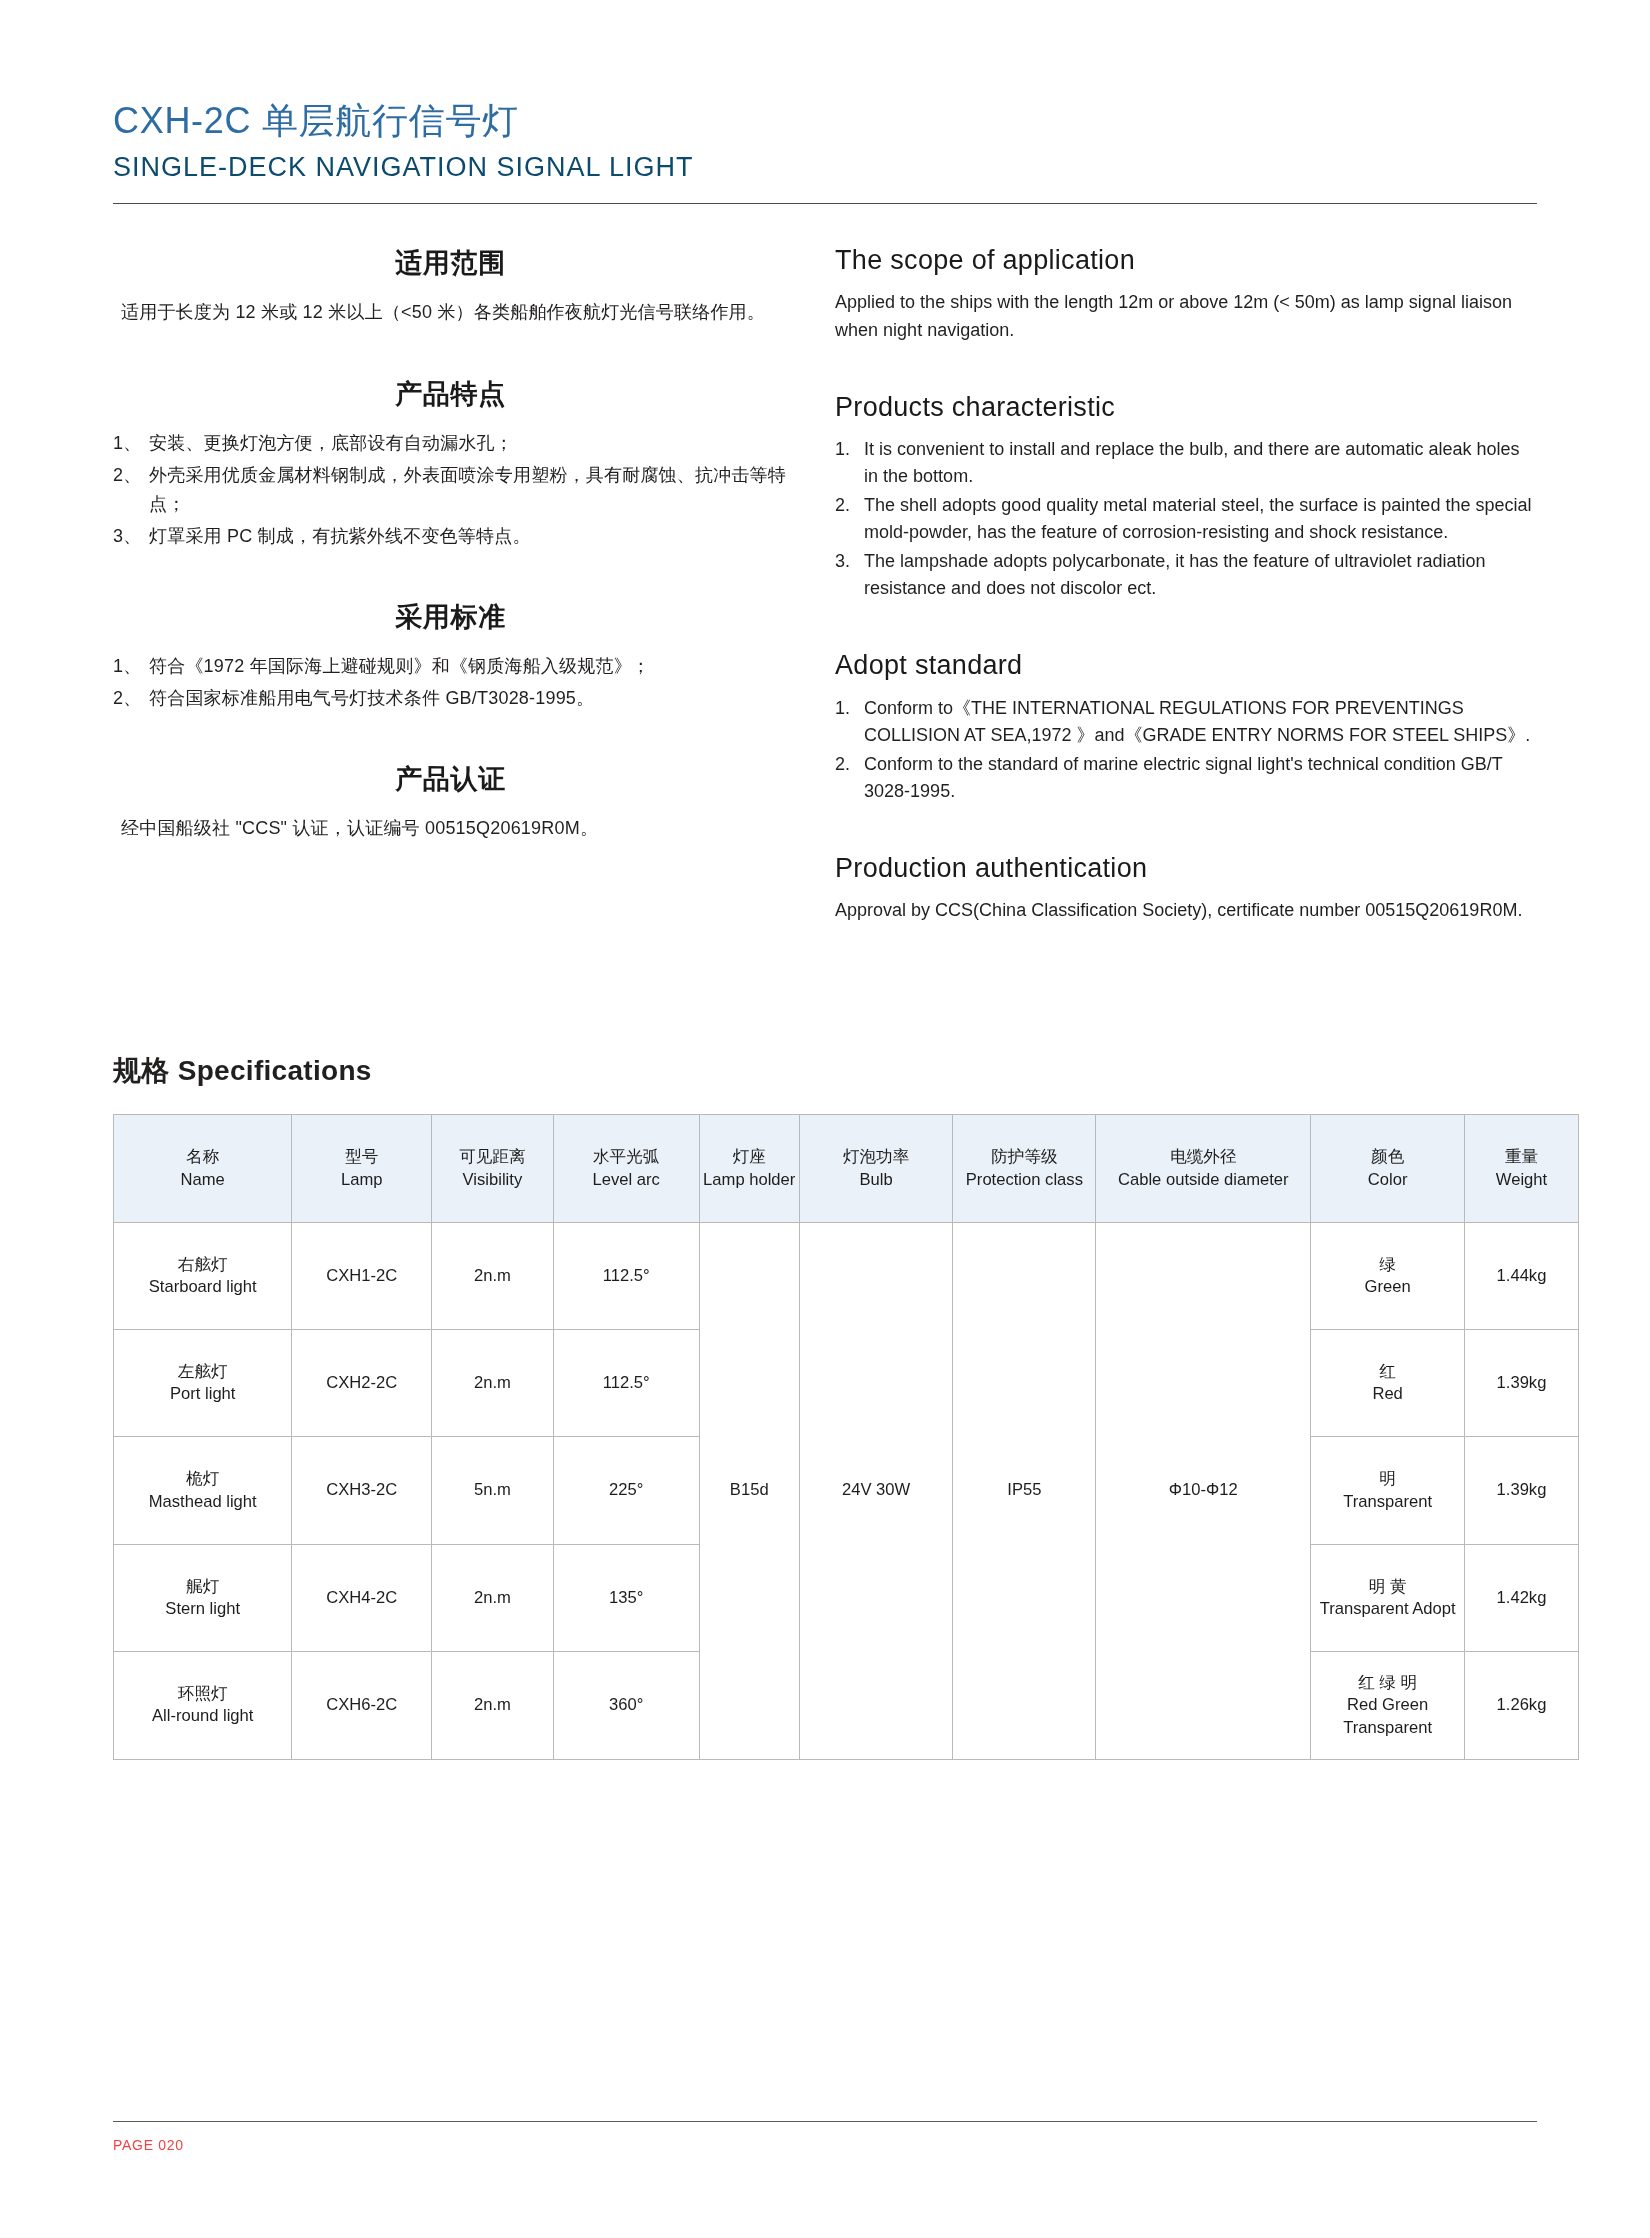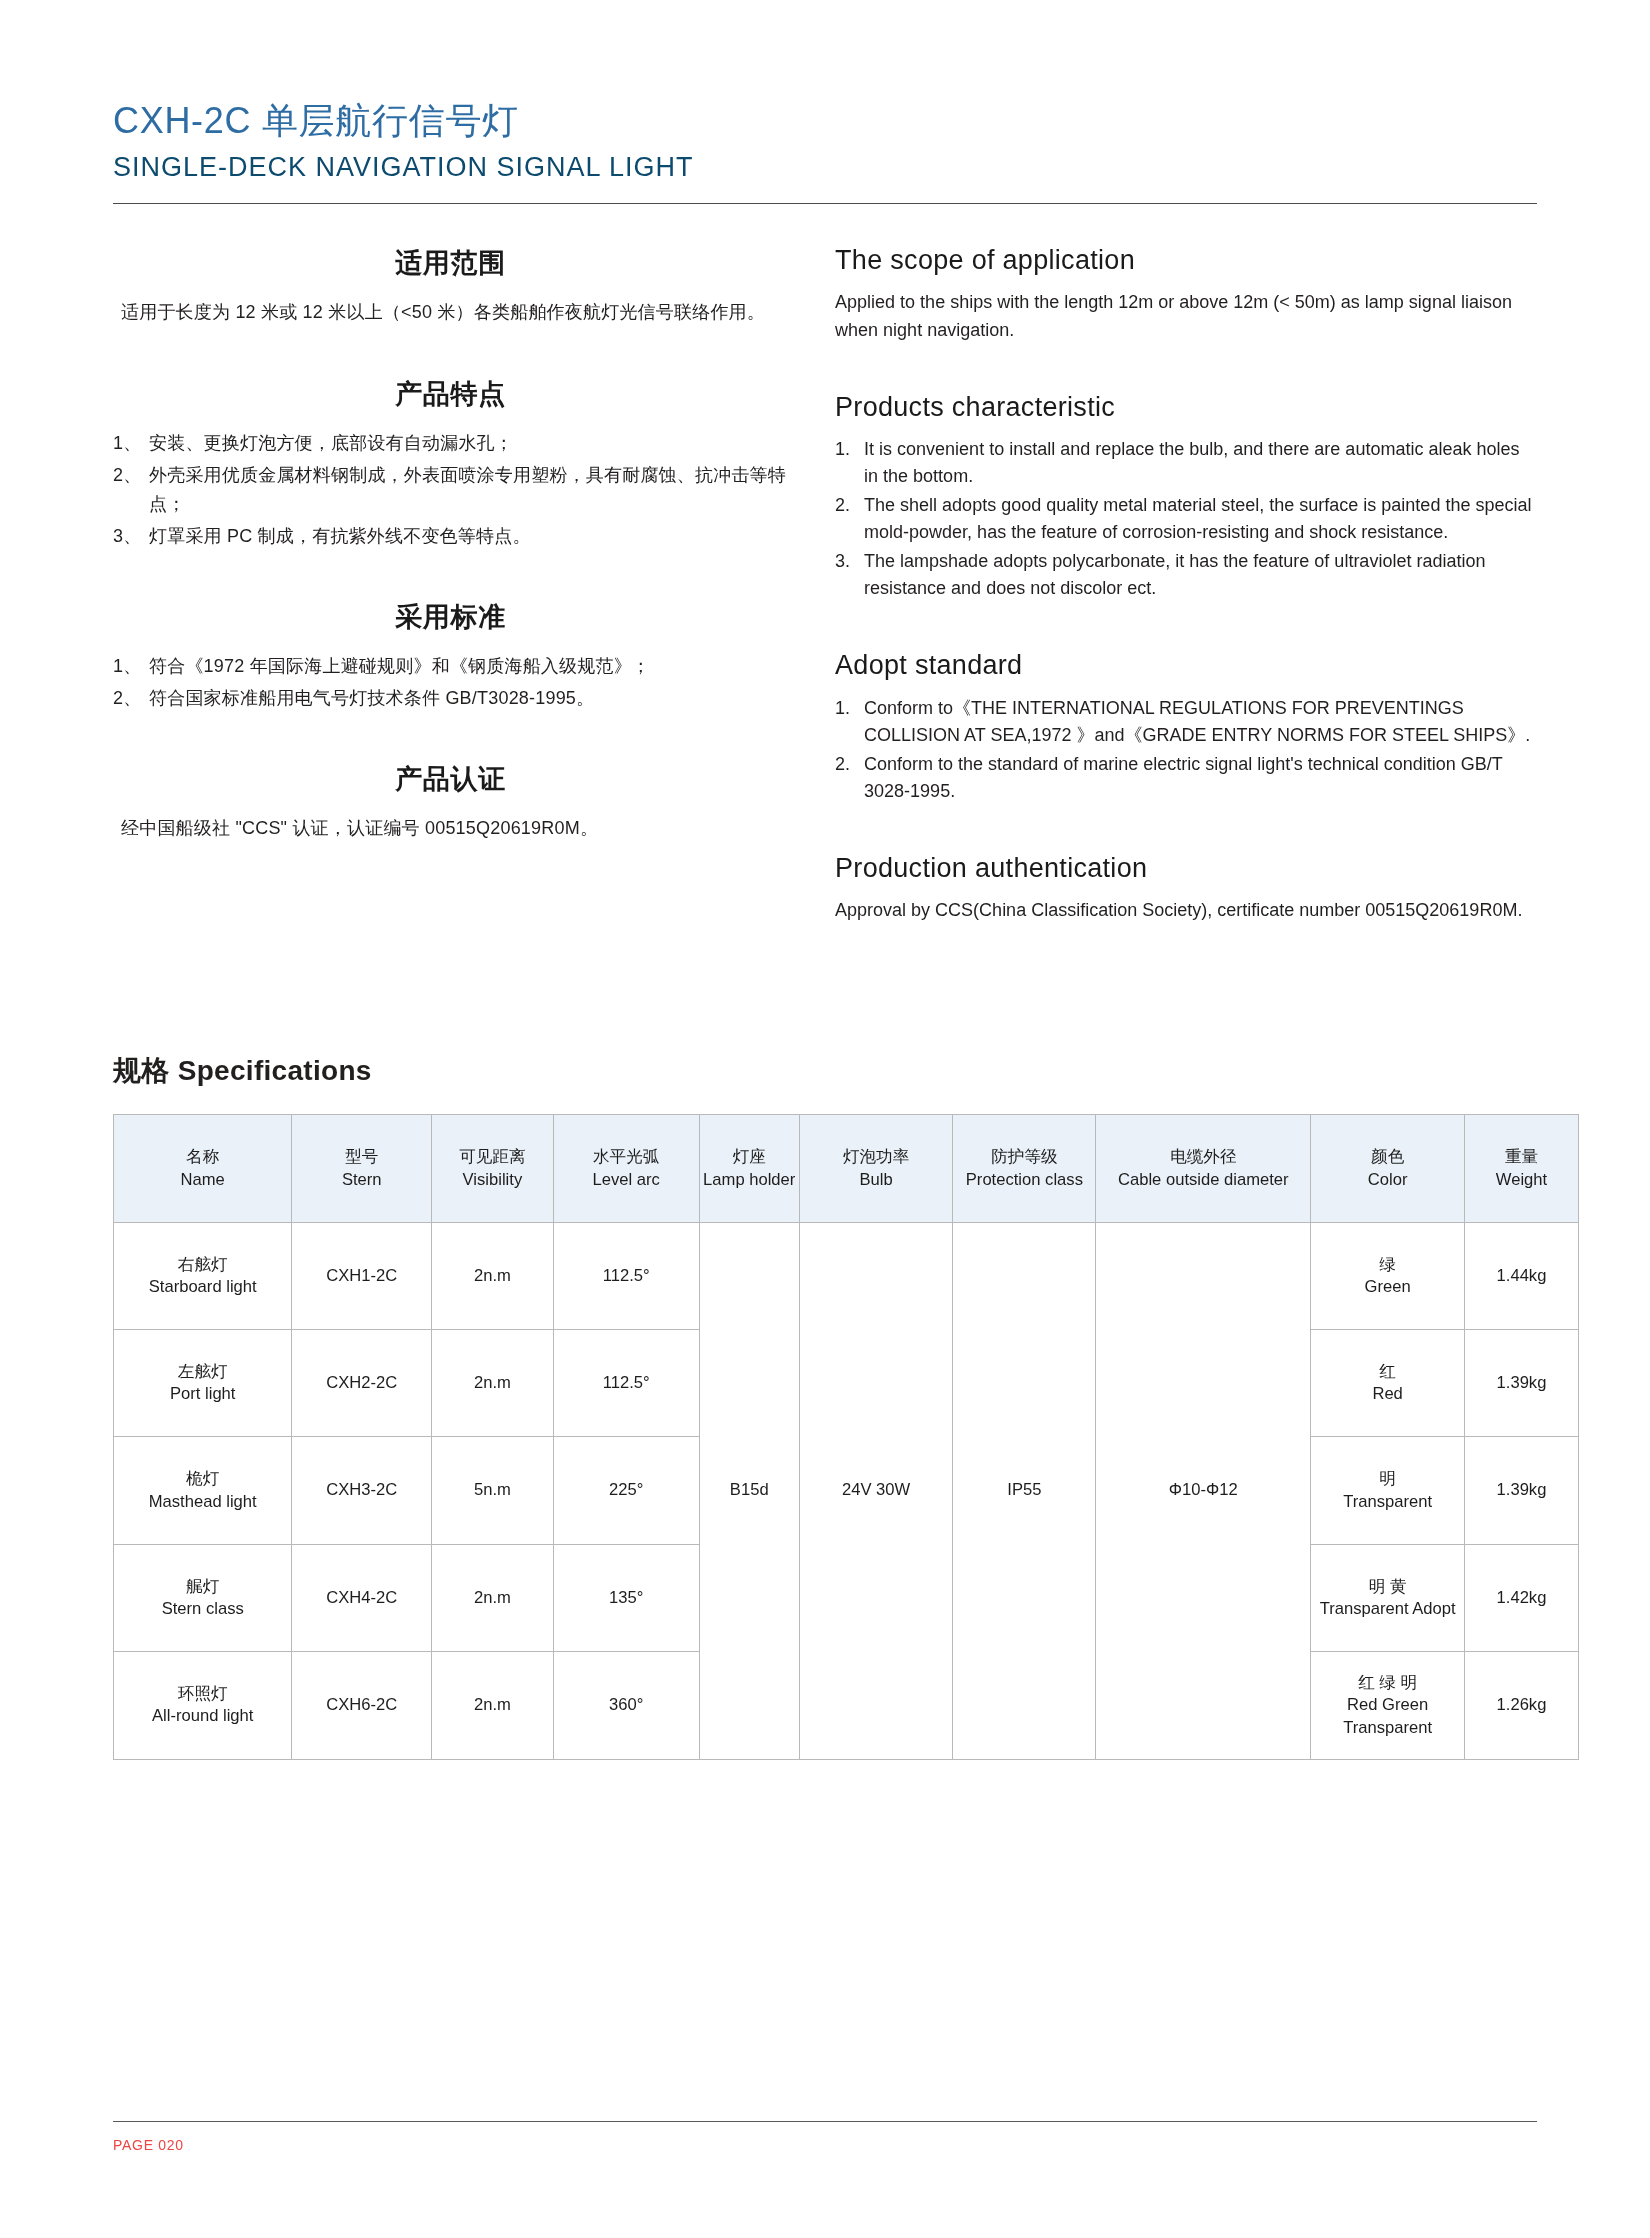--- a/index.html
+++ b/index.html
@@ -316,21 +316,21 @@
         <col style="width:106px">
       </colgroup>
       <thead>
         <tr>
           <th>
             <span class="cell-cn">名称</span>
             <span class="cell-en">Name</span>
           </th>
           <th>
             <span class="cell-cn">型号</span>
-            <span class="cell-en">Stern</span>
+            <span class="cell-en">Lamp</span>
           </th>
           <th>
             <span class="cell-cn">可见距离</span>
             <span class="cell-en">Visibility</span>
           </th>
           <th>
             <span class="cell-cn">水平光弧</span>
             <span class="cell-en">Level arc</span>
           </th>
           <th>
@@ -402,21 +402,21 @@
           <td>225°</td>
           <td>
             <span class="cell-cn">明</span>
             <span class="cell-en">Transparent</span>
           </td>
           <td>1.39kg</td>
         </tr>
         <tr>
           <td class="namecell">
             <span class="cell-cn">艉灯</span>
-            <span class="cell-en">Stern class</span>
+            <span class="cell-en">Stern light</span>
           </td>
           <td>CXH4-2C</td>
           <td>2n.m</td>
           <td>135°</td>
           <td>
             <span class="cell-cn">明 黄</span>
             <span class="cell-en">Transparent Adopt</span>
           </td>
           <td>1.42kg</td>
         </tr>

